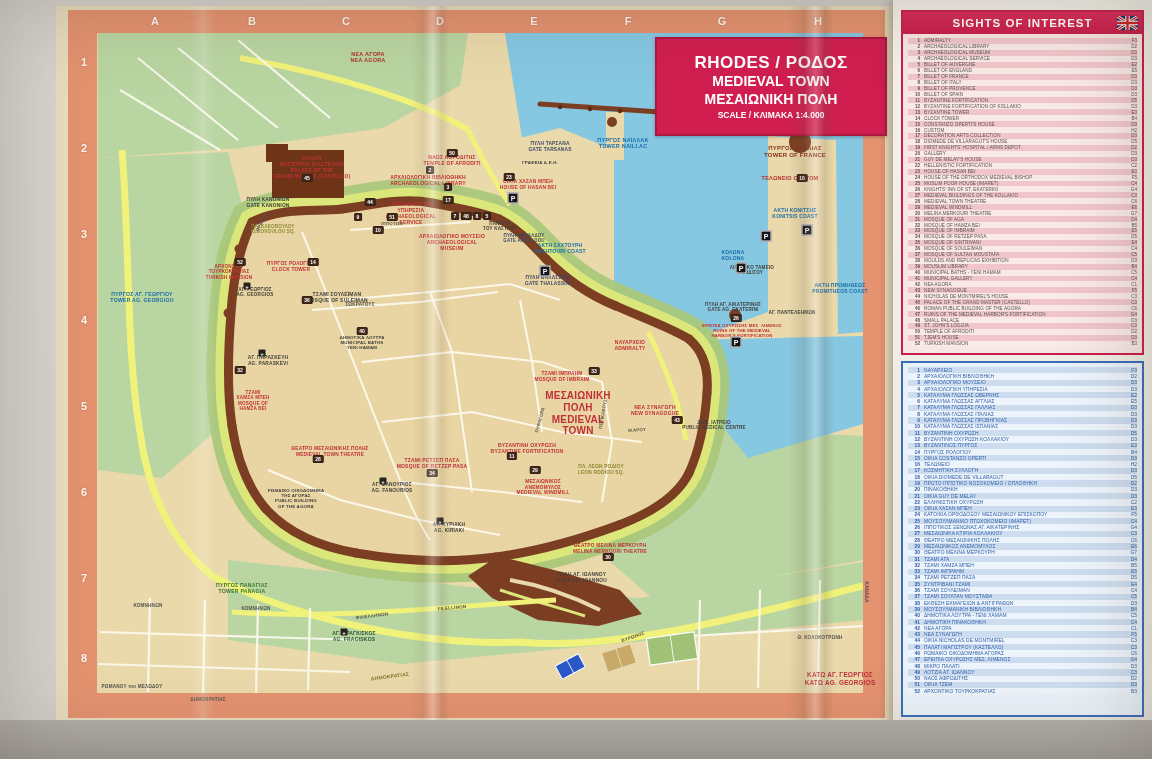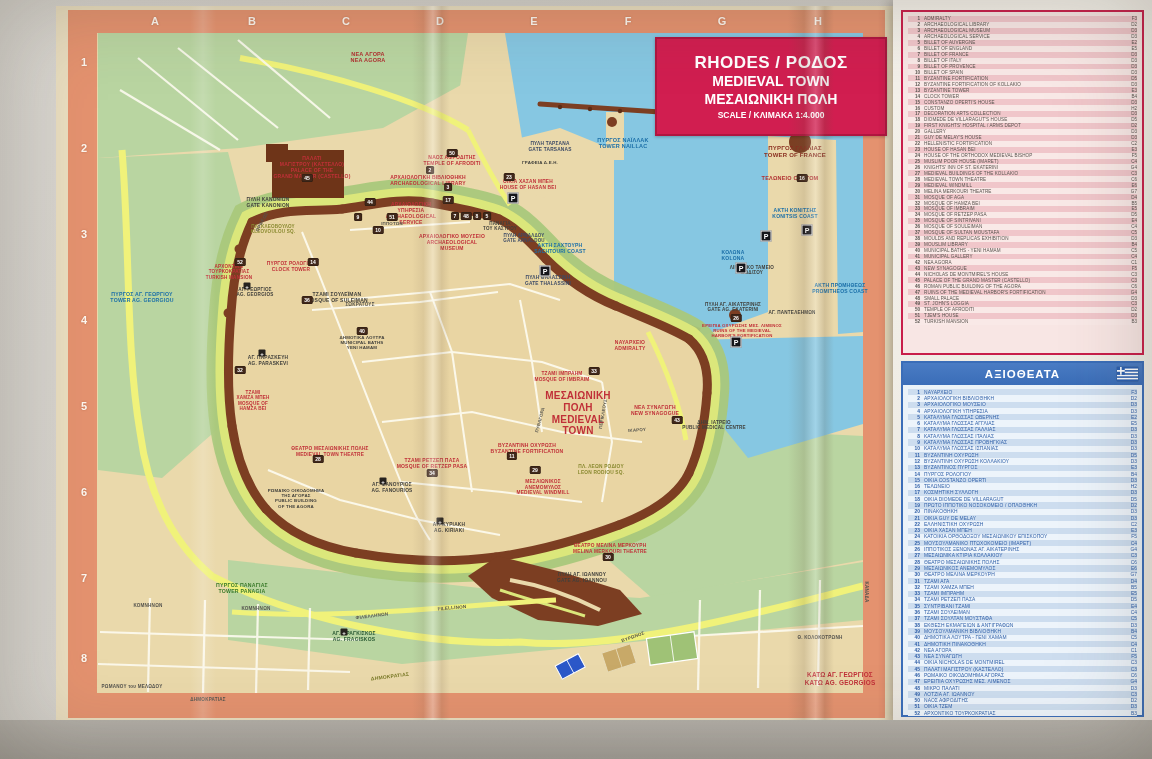--- a/index.html
+++ b/index.html
@@ -417,20 +417,30 @@
   <span class="church" style="position: absolute; left: 247px; top: 286px;"></span>
       <span class="church" style="position: absolute; left: 262px; top: 353px;"></span>
       <span class="church" style="position: absolute; left: 383px; top: 481px;"></span>
       <span class="church" style="position: absolute; left: 440px; top: 521px;"></span>
       <span class="church" style="position: absolute; left: 344px; top: 632px;"></span>
     </div>
 
   <div class="legend-sheet">
 
     <div class="legend-card en">
+      <div class="legend-header">
+        <span>SIGHTS OF INTEREST</span>
+        <svg class="legend-flag" viewBox="0 0 21 14">
+          <rect width="21" height="14" fill="#1e2e6e"></rect>
+          <path d="M0,0 L21,14 M21,0 L0,14" stroke="#fff" stroke-width="3"></path>
+          <path d="M0,0 L21,14 M21,0 L0,14" stroke="#c22" stroke-width="1.3"></path>
+          <path d="M10.5,0 V14 M0,7 H21" stroke="#fff" stroke-width="4.4"></path>
+          <path d="M10.5,0 V14 M0,7 H21" stroke="#c22" stroke-width="2.4"></path>
+        </svg>
+      </div>
       <div class="legend-rows">
 
           <div class="lrow">
             <span class="num">1</span>
             <span class="nm">ADMIRALTY</span>
             <span class="ref">F3</span>
           </div>
 
           <div class="lrow">
             <span class="num">2</span>
@@ -734,34 +744,20 @@
 
           <div class="lrow">
             <span class="num">52</span>
             <span class="nm">TURKISH MANSION</span>
             <span class="ref">B3</span>
           </div>
         </div>
     </div>
 
     <div class="legend-card gr">
-      <div class="legend-header">
-        <span>ΑΞΙΟΘΕΑΤΑ</span>
-        <svg class="legend-flag" viewBox="0 0 21 14">
-          <rect width="21" height="14" fill="#2a5fb0"></rect>
-          <g fill="#fff">
-            <rect y="1.55" width="21" height="1.55"></rect>
-              <rect y="4.65" width="21" height="1.55"></rect>
-            <rect y="7.75" width="21" height="1.55"></rect>
-              <rect y="10.85" width="21" height="1.55"></rect>
-          </g>
-          <rect width="7.75" height="7.75" fill="#2a5fb0"></rect>
-          <path d="M3.87,0 V7.75 M0,3.87 H7.75" stroke="#fff" stroke-width="1.55"></path>
-        </svg>
-      </div>
       <div class="legend-rows">
 
           <div class="lrow">
             <span class="num">1</span>
             <span class="nm">ΝΑΥΑΡΧΕΙΟ</span>
             <span class="ref">F3</span>
           </div>
 
           <div class="lrow">
             <span class="num">2</span>

